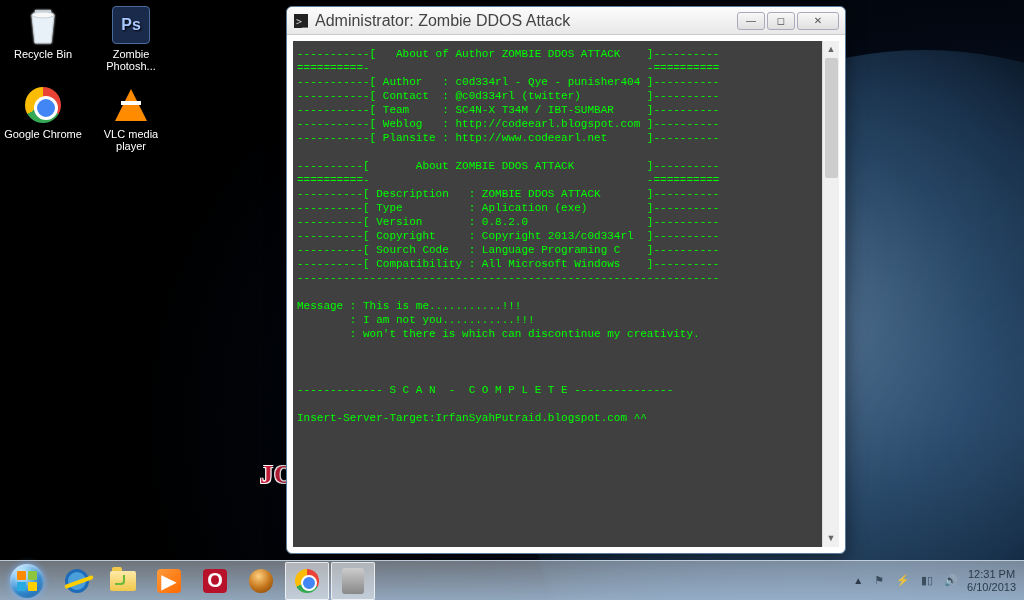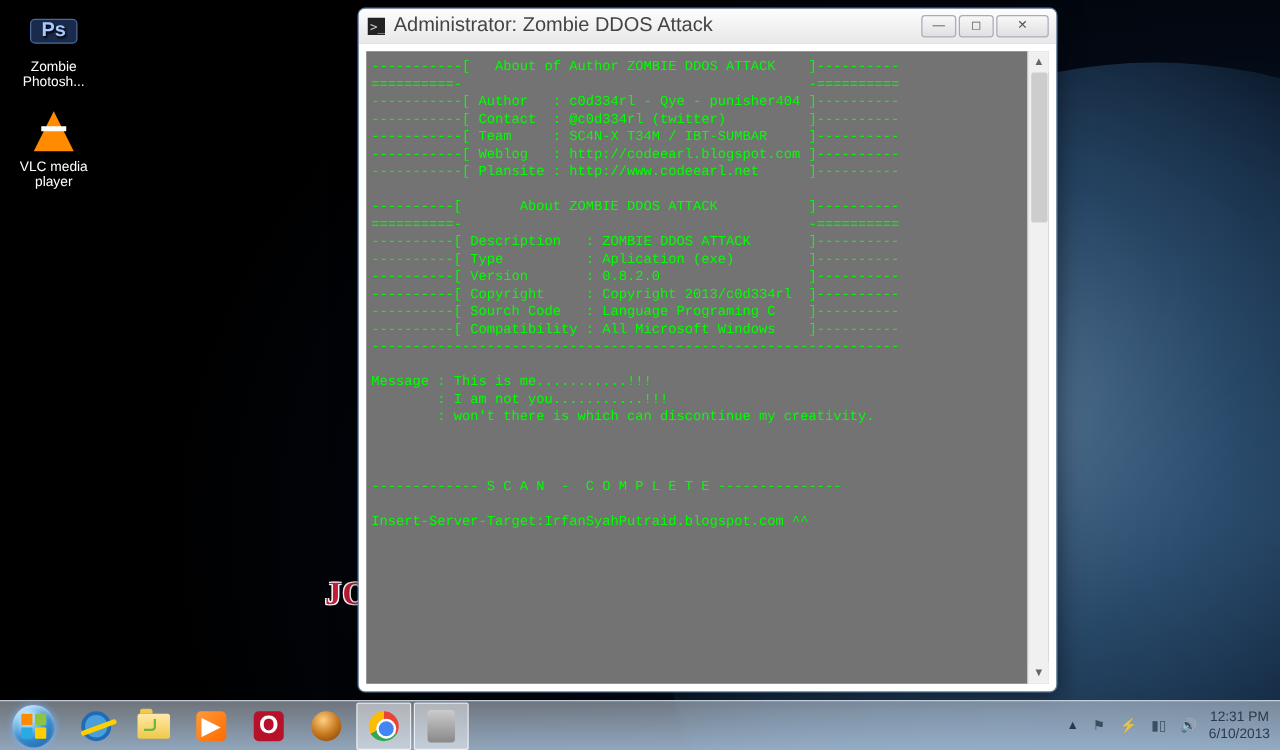--- a/index.html
+++ b/index.html
@@ -35,21 +35,21 @@
   color: #fff; font-size: 11px; text-align: center;
   text-shadow: 1px 1px 2px #000;
   cursor: pointer;
 }
 .desktop-icon .glyph {
   width: 42px; height: 42px; margin-bottom: 2px;
   display: flex; align-items: center; justify-content: center;
   font-size: 28px;
 }
 .recycle { filter: drop-shadow(0 0 1px #fff); }
-.ps-box { width:38px;height:20px;background:#1a2a4a;border:1px solid #4a6a9a;color:#a8c8ff;font-weight:bold;font-size:16px;display:flex;align-items:center;justify-content:center;border-radius:4px;}
+.ps-box { width:38px;height:38px;background:#1a2a4a;border:1px solid #4a6a9a;color:#a8c8ff;font-weight:bold;font-size:16px;display:flex;align-items:center;justify-content:center;border-radius:4px;}
 .chrome-ic{position:relative;width:36px;height:36px;border-radius:50%;background:conic-gradient(#ea4335 0 120deg,#34a853 120deg 240deg,#fbbc05 240deg 360deg);}
 .chrome-ic::after{content:"";position:absolute;top:9px;left:9px;width:18px;height:18px;border-radius:50%;background:#4285f4;border:3px solid #fff;}
 .vlc-ic{width:0;height:0;border-left:16px solid transparent;border-right:16px solid transparent;border-bottom:32px solid #ff8c00;position:relative;}
 .vlc-ic::after{content:"";position:absolute;top:12px;left:-10px;width:20px;height:4px;background:#fff;}
 .jtc-ic{width:36px;height:36px;background:linear-gradient(135deg,#3a3a3a,#1a1a1a);border-radius:4px;}
 
 
 .wm { position: absolute; color: #c41e3a; font-weight: bold; font-family: "Comic Sans MS", cursive; text-shadow: 1px 1px 0 #fff, -1px -1px 0 #fff, 1px -1px 0 #fff, -1px 1px 0 #fff; letter-spacing: 1px; }
 .wm1 { top: 290px; left: 2px; font-size: 28px; }
 .wm2 { top: 460px; left: 260px; font-size: 26px; }
@@ -78,21 +78,21 @@
 .winbtn {
   width: 28px; height: 18px;
   border: 1px solid #aab; border-radius: 3px;
   background: linear-gradient(#f8f8f8,#e0e0e0);
   font-size: 10px; line-height: 15px; text-align: center;
   color: #555; cursor: pointer;
 }
 .winbtn.close { width: 42px; }
 .client {
   flex: 1; margin: 6px; position: relative;
-  background: #737373;
+  background: #404040;
   display: flex;
 }
 .term {
   flex: 1;
   padding: 6px 4px;
   color: #00ff00;
   font-family: "Consolas", "Courier New", monospace;
   font-size: 11px;
   line-height: 14px;
   white-space: pre;
@@ -165,27 +165,43 @@
 </style>
 </head>
 <body>
 
 <div class="desktop">
   <div class="planet"></div>
 
   <div class="desktop-icons">
     <div class="icon-column">
       <div class="desktop-icon">
+        <div class="glyph recycle">
+          <svg width="38" height="40" viewBox="0 0 38 40">
+              <path d="M8 10 L30 10 L27 38 L11 38 Z" fill="#e8f0f8" stroke="#c8d0d8"></path>
+              <path d="M12 10 L12 6 L26 6 L26 10" fill="none" stroke="#c8d0d8" stroke-width="2"></path>
+              <ellipse cx="19" cy="10" rx="11" ry="3" fill="#f8f8f8" stroke="#c8d0d8"></ellipse>
+            </svg>
+        </div>
+        <span>Recycle Bin</span>
+      </div>
+      <div class="desktop-icon">
         <div class="glyph">
             <div class="ps-box">Ps</div>
           </div>
         <span>Zombie Photosh...</span>
       </div>
     </div>
     <div class="icon-column">
+      <div class="desktop-icon">
+        <div class="glyph">
+            <div class="chrome-ic"></div>
+          </div>
+        <span>Google Chrome</span>
+      </div>
       <div class="desktop-icon">
         <div class="glyph">
             <div class="vlc-ic"></div>
           </div>
         <span>VLC media player</span>
       </div>
     </div>
   </div>
 
   <div class="wm wm2">JOKERTEAMCHILD</div>

